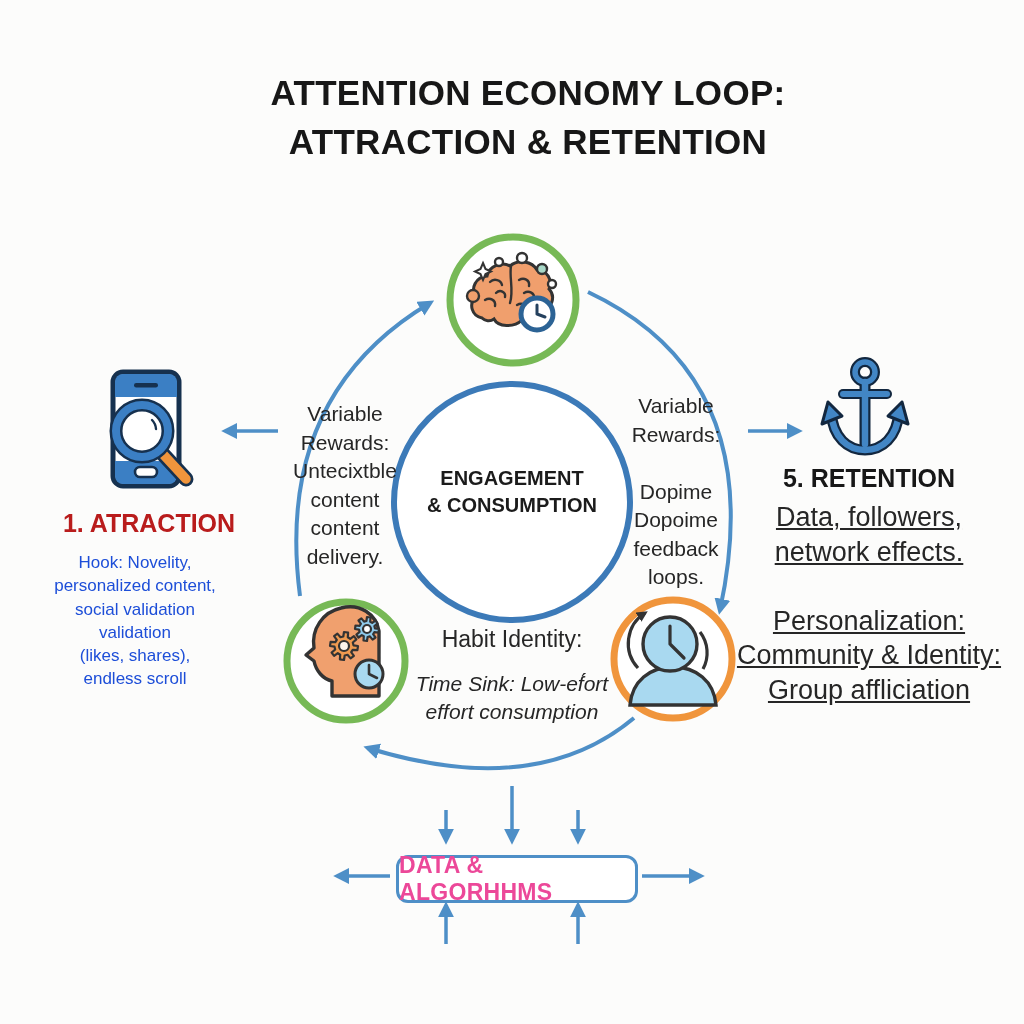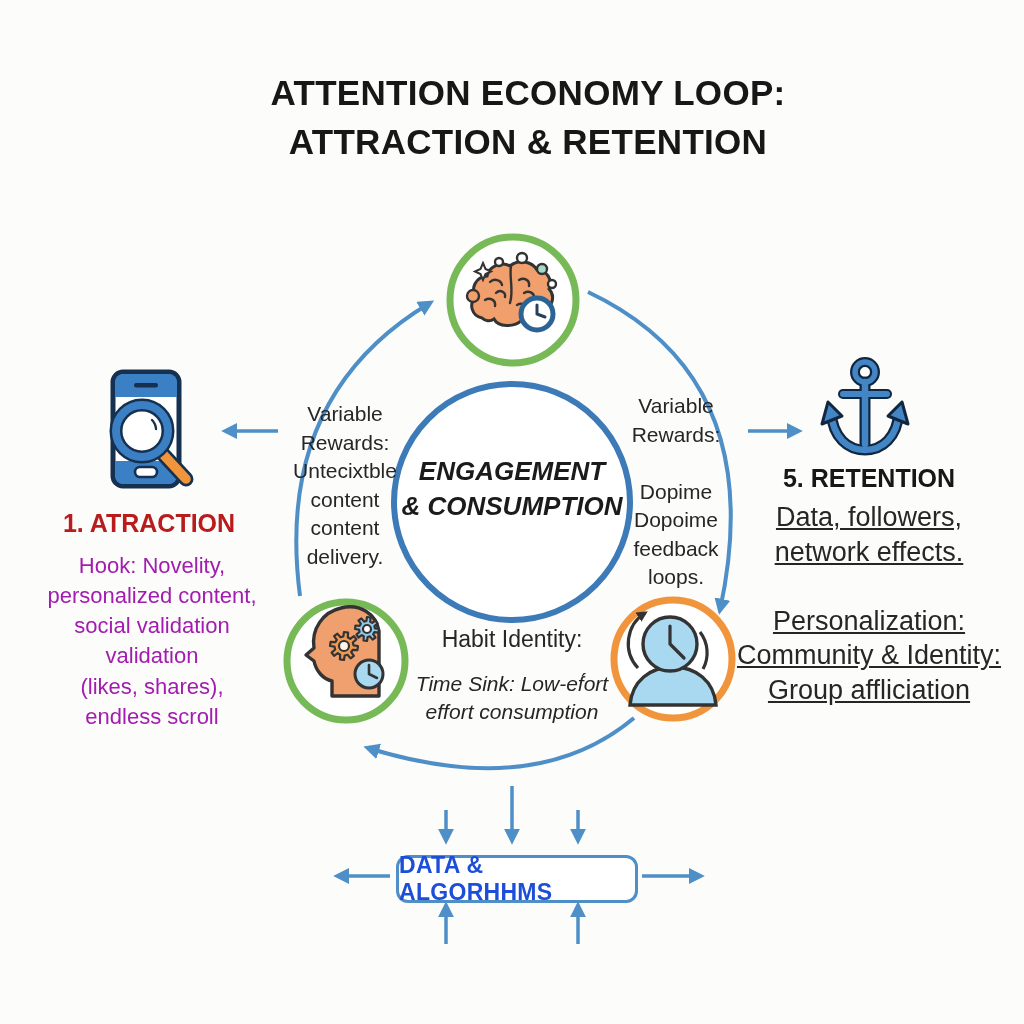--- a/index.html
+++ b/index.html
@@ -5,34 +5,34 @@
   html,body{margin:0;padding:0;}
   body{
     width:1024px;height:1024px;position:relative;overflow:hidden;
     background:#fcfcfb;
     font-family:"Liberation Sans", sans-serif;
     color:#1d1d1f;
   }
   #diagram-svg{position:absolute;left:0;top:0;}
   .label{position:absolute;text-align:center;white-space:pre-line;}
   #title{left:176px;top:68px;width:704px;font-size:35px;line-height:1.4;font-weight:800;color:#171717;letter-spacing:.3px;}
-  #center-label{left:392px;top:454px;width:240px;font-size:26px;line-height:1.35;font-weight:800;color:#1b1b1b;font-style:italic;}
+  #center-label{left:392px;top:465px;width:240px;font-size:20px;line-height:1.35;font-weight:800;color:#1b1b1b;}
   #loop-left{left:260px;top:400px;width:170px;font-size:21px;line-height:1.36;color:#262626;}
   #loop-right{left:590px;top:392px;width:172px;font-size:21px;line-height:1.36;color:#262626;}
   #habit-title{left:390px;top:626px;width:244px;font-size:23px;color:#262626;}
   #habit-body{left:378px;top:670px;width:268px;font-size:21px;line-height:1.32;color:#262626;font-style:italic;}
   #attraction-heading{left:38px;top:509px;width:222px;font-size:25px;font-weight:800;color:#b91c1c;}
-  #attraction-body{left:29px;top:551px;width:246px;font-size:22px;line-height:1.37;color:#a21caf;}
+  #attraction-body{left:12px;top:551px;width:246px;font-size:17px;line-height:1.37;color:#1d4ed8;}
   #retention-heading{left:748px;top:464px;width:242px;font-size:25px;font-weight:800;color:#171717;}
   #retention-body{left:734px;top:500px;width:270px;font-size:27px;line-height:1.28;color:#262626;text-decoration:underline;}
   #data-box{
     position:absolute;left:396px;top:855px;width:236px;height:42px;
     border:3px solid #4e8fc7;border-radius:12px;background:#fff;
     display:flex;align-items:center;justify-content:center;
-    font-size:23px;font-weight:800;color:#1d4ed8;letter-spacing:.3px;
+    font-size:23px;font-weight:800;color:#ec4899;letter-spacing:.3px;
   }
 </style>
 </head>
 <body>
 
 <svg id="diagram-svg" width="1024" height="1024" viewBox="0 0 1024 1024">
   <defs>
     <marker id="ab" viewBox="0 0 10 10" refX="7" refY="5" markerWidth="16" markerHeight="16" markerUnits="userSpaceOnUse" orient="auto">
       <path d="M0 0 L10 5 L0 10 Z" fill="#4e8fc7"></path>
     </marker>

